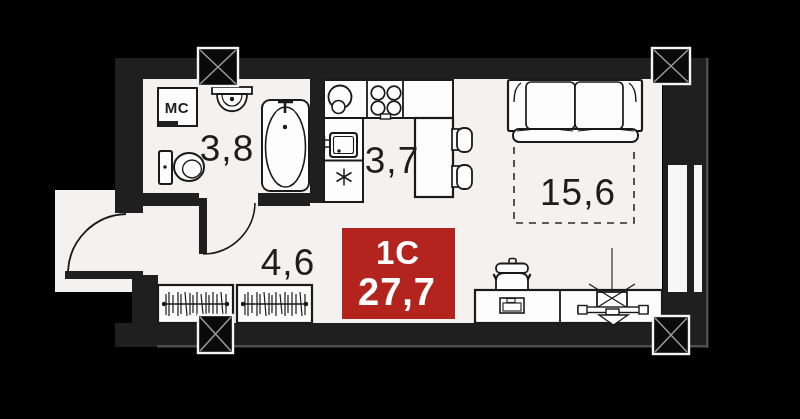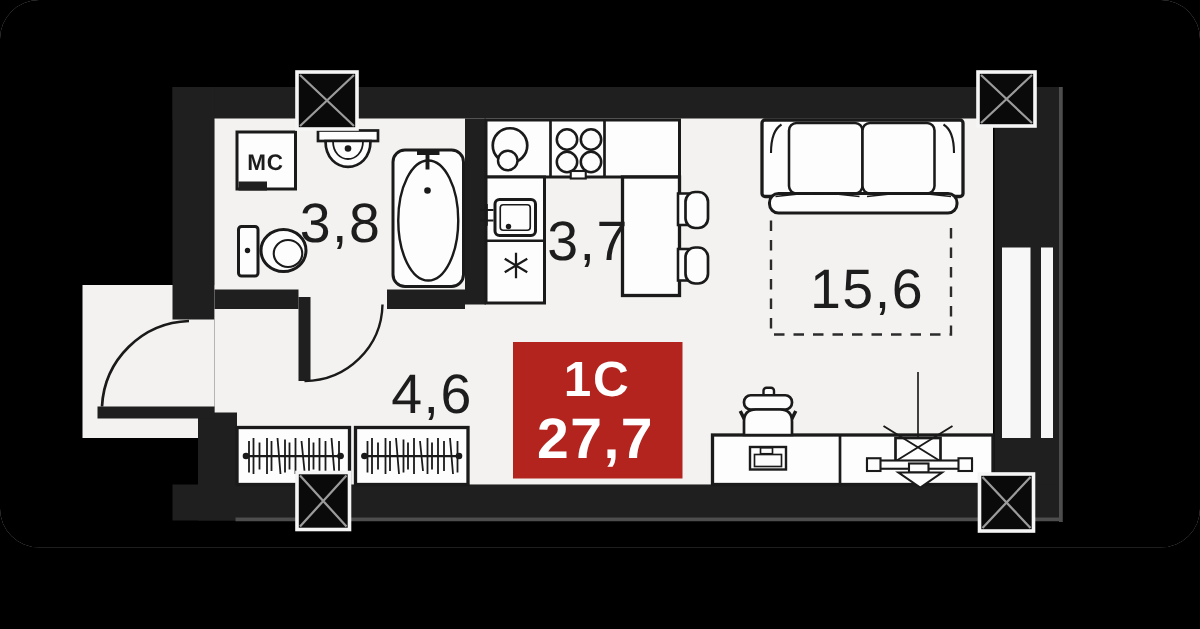--- a/index.html
+++ b/index.html
@@ -1,17 +1,17 @@
 <!DOCTYPE html>
 <html><head>
 <meta charset="utf-8">
 <style>
   html,body{margin:0;padding:0;background:#000;}
-  .stage{position:relative;width:800px;height:365px;background:#a3a3a3;overflow:hidden;
-         font-family:"Liberation Sans", sans-serif;border-radius:26px;}
+  .stage{position:relative;width:800px;height:419px;background:#c4b5fd;overflow:hidden;
+         font-family:"Liberation Sans", sans-serif;}
   svg{display:block;}
   text{font-family:"Liberation Sans","DejaVu Sans",sans-serif;}
   .room-label{fill:#1d1d1d;font-size:37px;font-weight:500;letter-spacing:1px;}
   .badge-label{fill:#ffffff;font-weight:700;}
   .mc-label{fill:#1d1d1d;font-size:15px;font-weight:700;letter-spacing:.5px;}
   .fix{fill:#fdfdfd;stroke:#1a1a1a;}
   .ln{stroke:#1a1a1a;fill:none;}
 </style>
 </head>
 <body>

